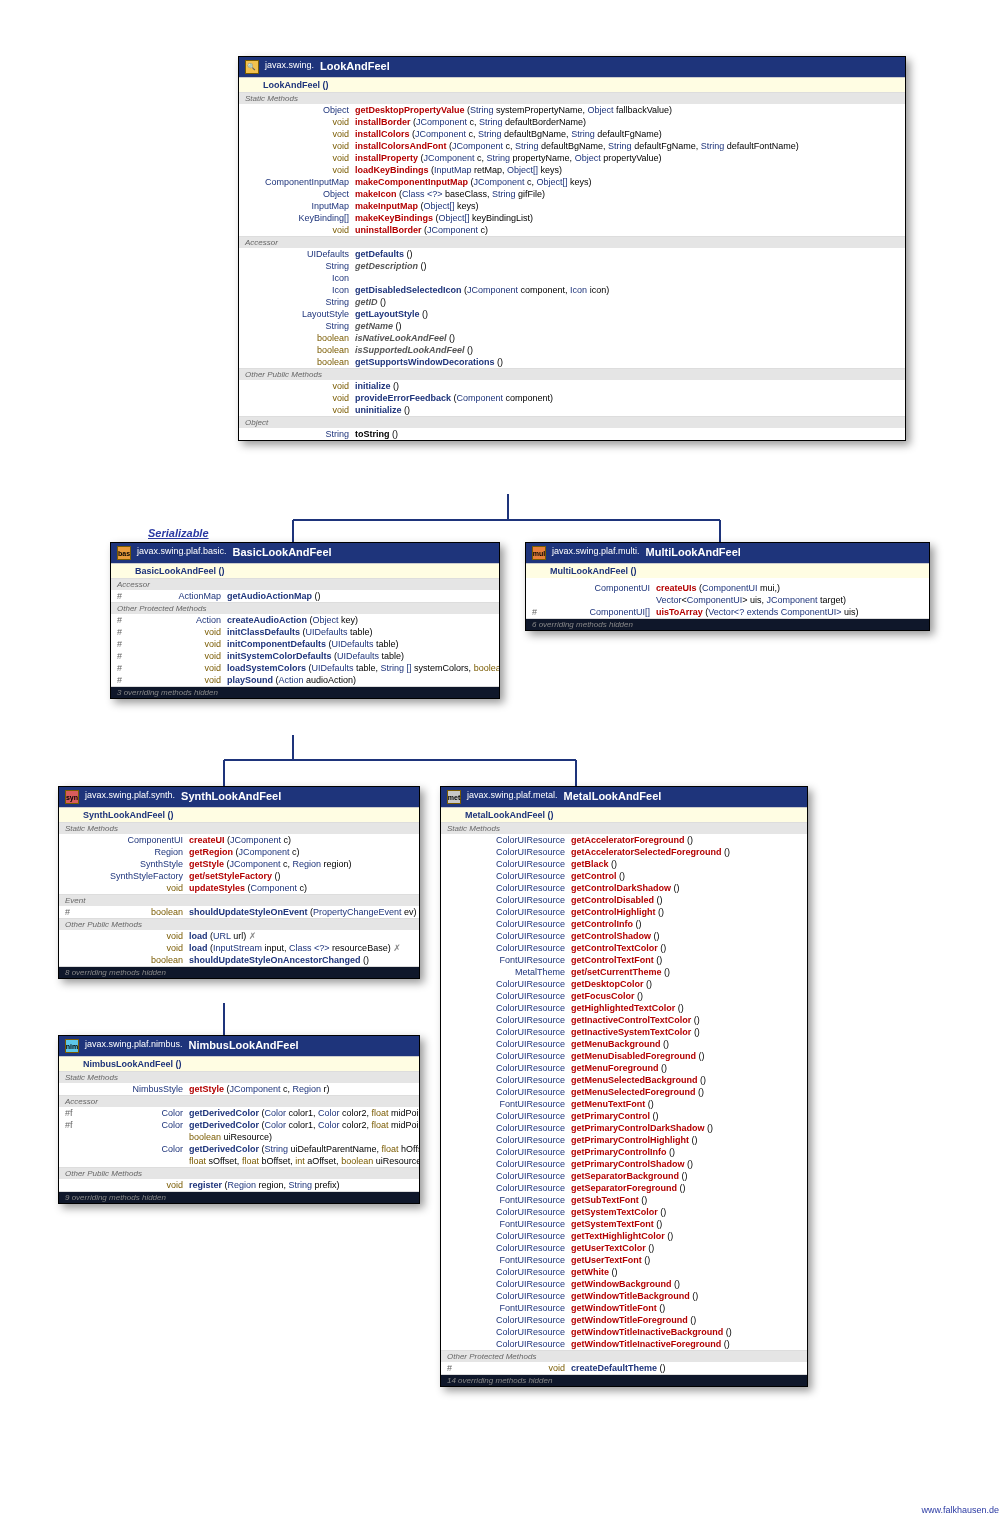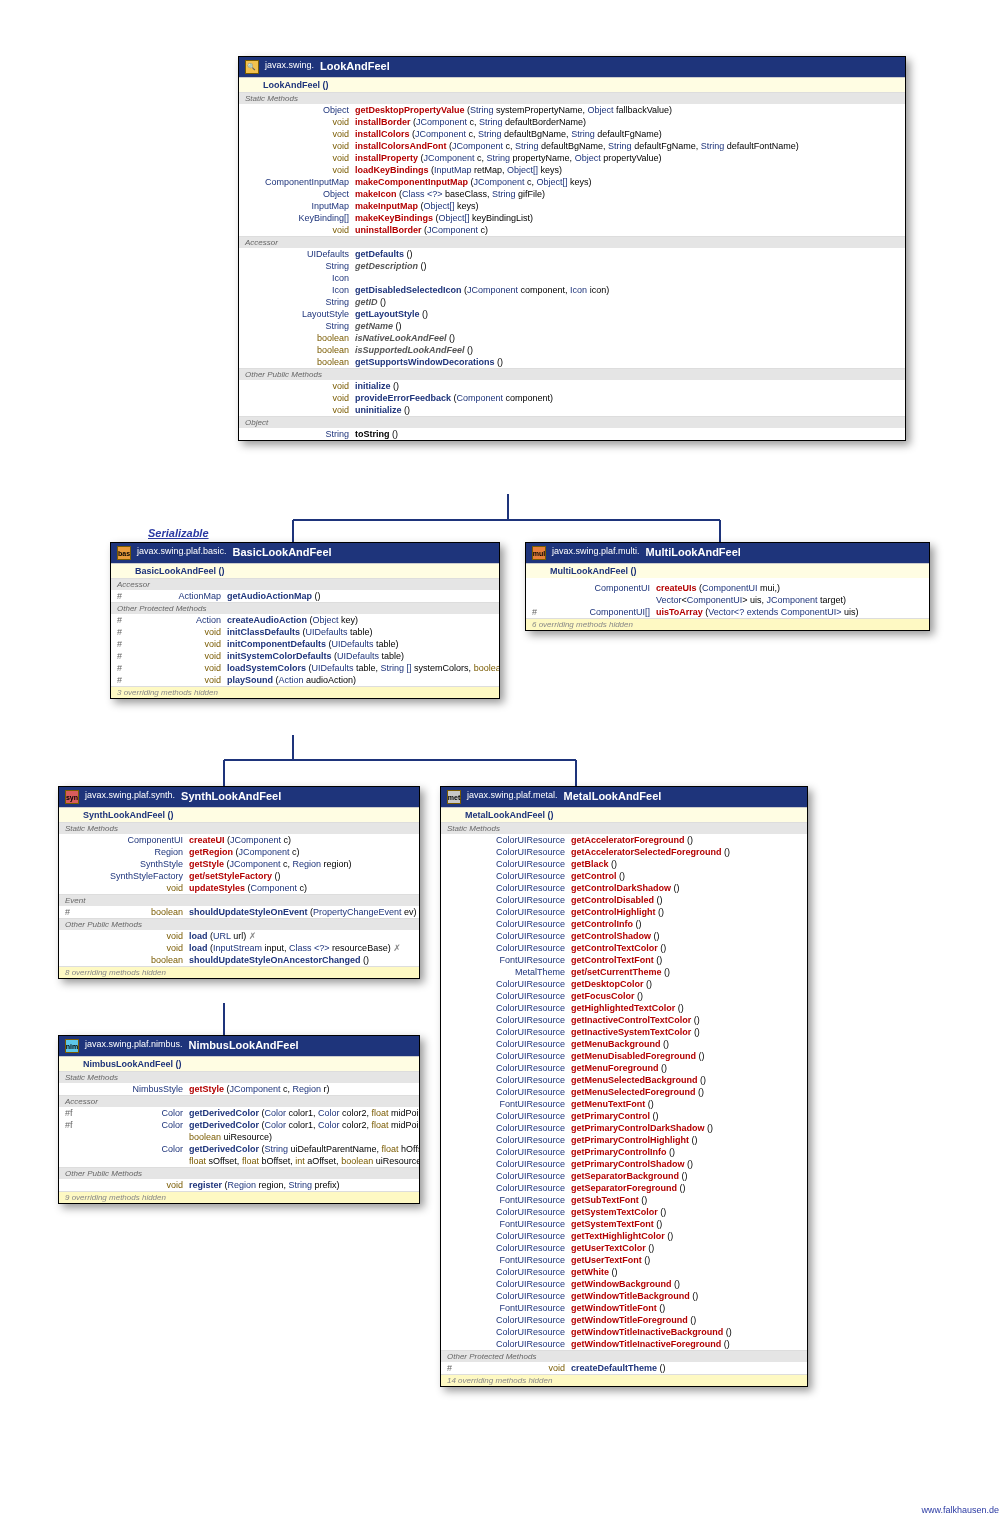--- a/index.html
+++ b/index.html
@@ -17,21 +17,21 @@
   .row .mod{width:14px;color:#666;flex:0 0 14px}
   .row .ret{flex:0 0 96px;text-align:right;padding-right:6px;color:#1e347b;overflow:hidden}
   .row.wide .ret{flex:0 0 110px}
   .row .sig{flex:1 1 auto}
   .mname{font-weight:bold}
   .t-type{color:#1e347b}
   .t-prim{color:#7a5b00}
   .col-r{color:#b30000}
   .col-b{color:#1e347b}
   .col-g{font-style:italic;color:#555}
-  .footer{background:#fef9c3;padding:1px 6px;border-top:1px solid #ddd;font-style:italic;color:#888;font-size:8px}
+  .footer{background:#0f172a;padding:1px 6px;border-top:1px solid #ddd;font-style:italic;color:#888;font-size:8px}
   .ser{position:absolute;color:#2b3aa3;font-style:italic;text-decoration:underline;font-size:11px;font-weight:bold}
   .site{position:absolute;right:6px;bottom:5px;color:#2b3aa3;font-size:9px}
 </style>
 </head>
 <body>
 <div class="canvas">
 <svg class="lines">
 
   <line x1="508" y1="494" x2="508" y2="520" stroke="#1e347b" stroke-width="2"></line>
   <line x1="293" y1="520" x2="720" y2="520" stroke="#1e347b" stroke-width="2"></line>

